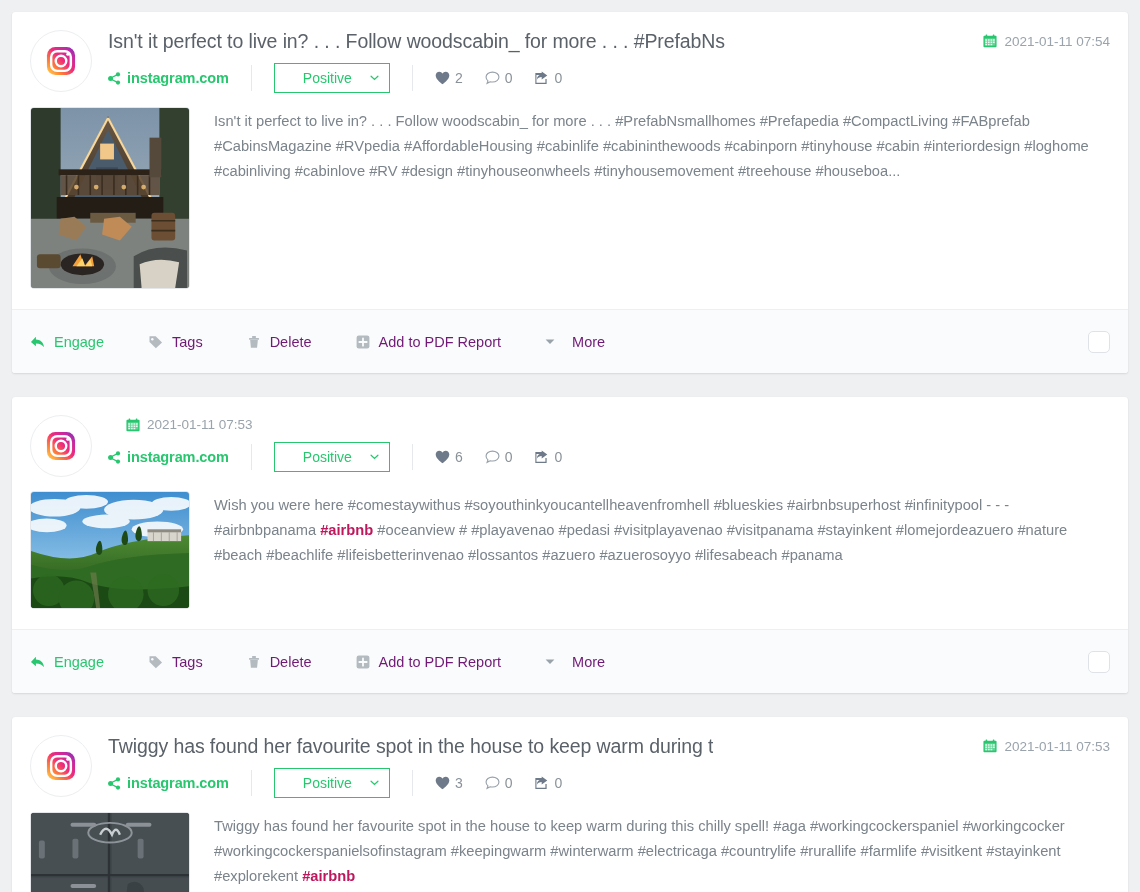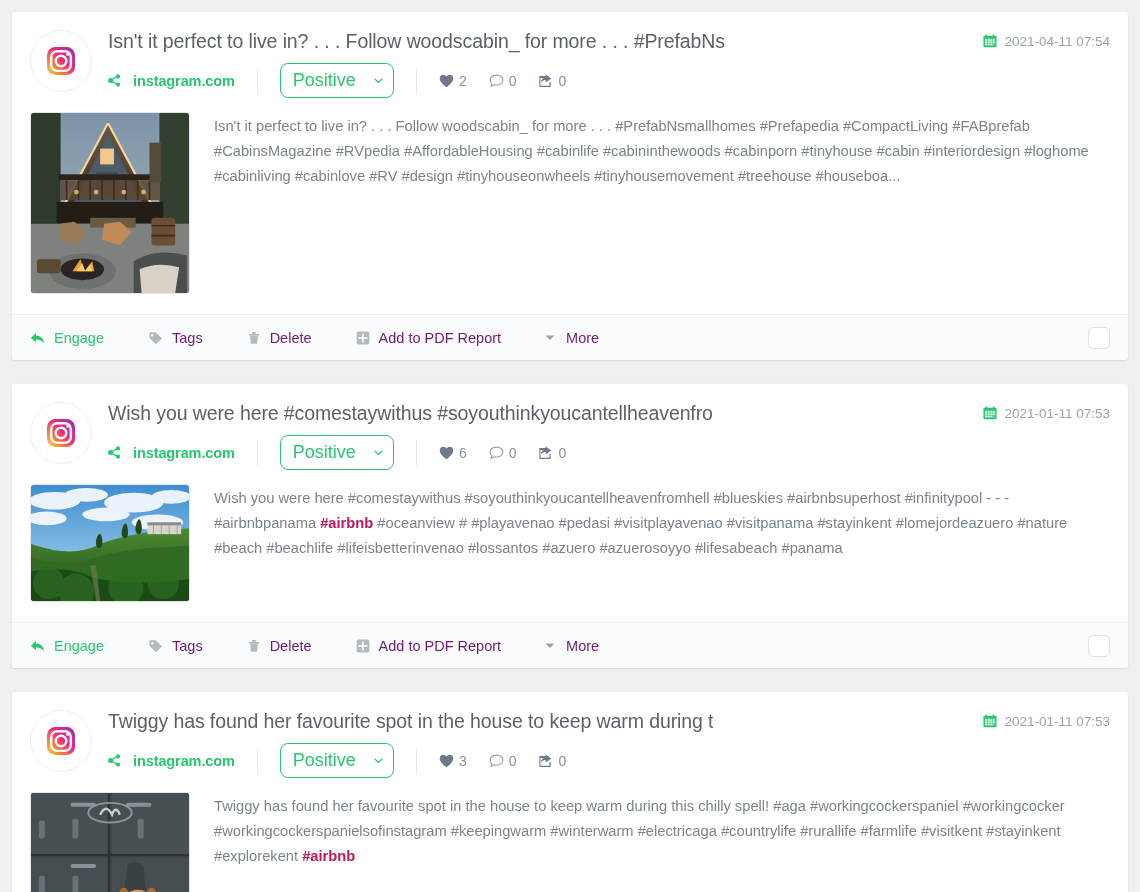--- a/index.html
+++ b/index.html
@@ -73,40 +73,40 @@
   }
   .cal-icon { width: 14px; height: 14px; display:block; }
   .meta-row {
     display: flex;
     align-items: center;
     margin-top: 10px;
     gap: 0;
   }
   .source-link {
     display: flex; align-items: center;
-    gap: 12px;
+    gap: 6px;
     color: #28c76f;
     font-size: 14.5px;
     font-weight: 600;
     text-decoration: none;
     letter-spacing: -0.1px;
   }
   .share-glyph { width: 13px; height: 13px; display: block; }
   .vsep {
     width: 1px; height: 26px;
     background: #e6e9ec;
     margin: 0 22px;
   }
   .sentiment {
     border: 1px solid #28c76f;
-    border-radius: 8px;
+    border-radius: 0;
     color: #28c76f;
     background: #fff;
-    font-size: 18px;
-    padding: 6px 10px 6px 12px;
+    font-size: 14px;
+    padding: 6px 10px 6px 28px;
     display: flex; align-items: center;
     gap: 18px;
     cursor: pointer;
     font-family: "Liberation Sans", sans-serif;
   }
   .caret { width: 9px; height: 6px; display: block; }
   .stats {
     display: flex;
     align-items: center;
     gap: 22px;
@@ -141,36 +141,36 @@
     color: #7b838b;
     padding-top: 2px;
   }
   .post-text .hl { color: #be185d; font-weight: bold; }
   .actions {
     border-top: 1px solid #edeff1;
     background: #fafbfc;
     display: flex;
     align-items: center;
     padding: 0 18px;
-    height: 46px;
+    height: 64px;
     gap: 0;
   }
   .action {
     display: flex; align-items: center;
     gap: 9px;
     font-size: 14.5px;
     color: #701a75;
     cursor: pointer;
     padding: 6px 0;
     margin-right: 44px;
     user-select: none;
   }
   .action.is-primary { color: #28c76f; }
   .action svg { display: block; }
-  .action.more { margin-right: 0; gap: 11px; }
+  .action.more { margin-right: 0; gap: 17px; }
   .select-box {
     margin-left: auto;
     width: 22px; height: 22px;
     border: 1px solid #dfe3e7;
     border-radius: 5px;
     background: #fff;
     cursor: pointer;
   }
 </style>
 </head>
@@ -214,21 +214,21 @@
                     <rect x="5.6" y="8.6" width="2" height="1.7"></rect>
                   <rect x="8.6" y="8.6" width="2" height="1.7"></rect>
                     <rect x="11.4" y="8.6" width="2" height="1.7"></rect>
                   <rect x="2.6" y="11.2" width="2" height="1.7"></rect>
                     <rect x="5.6" y="11.2" width="2" height="1.7"></rect>
                   <rect x="8.6" y="11.2" width="2" height="1.7"></rect>
                 </g>
                 <rect x="3" y="0.6" width="1.8" height="3" rx="0.6" fill="#28c76f"></rect>
                 <rect x="11.2" y="0.6" width="1.8" height="3" rx="0.6" fill="#28c76f"></rect>
               </svg>
-              <span class="date-text">2021-04-11 07:54</span>
+              <span class="date-text">2021-01-11 07:54</span>
             </div>
           </div>
           <div class="meta-row">
             <a class="source-link" href="#">
               <svg class="share-glyph" viewBox="0 0 16 16">
                 <circle cx="12.3" cy="3" r="2.6" fill="#28c76f"></circle>
                 <circle cx="12.3" cy="13" r="2.6" fill="#28c76f"></circle>
                 <circle cx="3.2" cy="8" r="3.1" fill="#28c76f"></circle>
                 <path d="M4 7L11.6 3.2M4 9L11.6 12.8" stroke="#28c76f" stroke-width="1.5"></path>
               </svg>
@@ -371,21 +371,20 @@
         <div class="avatar">
           <svg class="ig-glyph" viewBox="0 0 32 32">
             <rect x="1" y="1" width="30" height="30" rx="9" fill="url(#g1)"></rect>
             <rect x="5.5" y="5.5" width="21" height="21" rx="6.5" fill="none" stroke="#fff" stroke-width="2.6"></rect>
             <circle cx="16" cy="16" r="5.6" fill="none" stroke="#fff" stroke-width="2.6"></circle>
             <circle cx="23.4" cy="8.7" r="1.8" fill="#fff"></circle>
           </svg>
         </div>
         <div class="head-main">
           <div class="title-line">
-            <div class="post-title">Wish you were here #comestaywithus #soyouthinkyoucantellheavenfro</div>
             <div class="date-wrap">
               <svg class="cal-icon" viewBox="0 0 16 16">
                 <rect x="0.5" y="2" width="15" height="13" rx="1" fill="#28c76f"></rect>
                 <rect x="2" y="5" width="12" height="8.2" fill="#fff" opacity="0.28"></rect>
                 <g fill="#fff" opacity="0.85">
                   <rect x="2.6" y="6" width="2" height="1.7"></rect>
                     <rect x="5.6" y="6" width="2" height="1.7"></rect>
                   <rect x="8.6" y="6" width="2" height="1.7"></rect>
                     <rect x="11.4" y="6" width="2" height="1.7"></rect>
                   <rect x="2.6" y="8.6" width="2" height="1.7"></rect>

